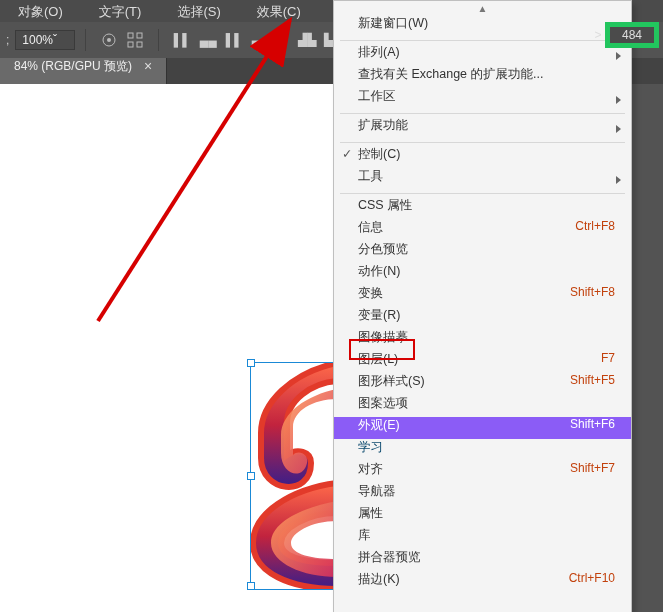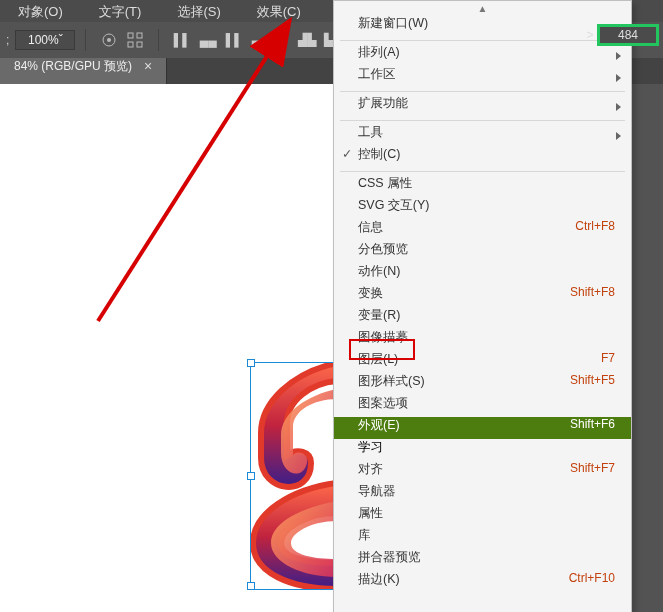--- a/index.html
+++ b/index.html
@@ -2,39 +2,39 @@
 <html><head>
 <meta charset="utf-8">
 <style>
 html,body{margin:0;padding:0;width:663px;height:612px;overflow:hidden;background:#fff;font-family:"Microsoft YaHei","Segoe UI",Arial,sans-serif;font-size:13px;color:#333;position:relative}
 .top-menubar{position:absolute;left:0;right:0;top:0;height:22px;background:#4b4b4b;border-bottom:1px solid #383838;display:flex}
 .top-menubar span{color:#ddd;padding:3px 18px 0;font-size:13px}
 .top-menubar span:nth-child(6){border:2px solid #d60000;position:relative;top:0;padding:1px 8px}
 .toolbar{position:absolute;left:0;right:0;top:22px;height:36px;background:#535353;border-bottom:1px solid #2d2d2d;display:flex;align-items:center;color:#ccc;font-size:12px}
 .toolbar .sep{width:1px;height:22px;background:#424242;margin:0 10px}
 .toolbar .ico{width:20px;height:20px;display:inline-flex;align-items:center;justify-content:center;margin:0 3px;color:#ccc}
-.zoom-box{background:#4b4b4b;border:1px solid #3a3a3a;color:#eee;padding:2px 6px;width:46px;display:flex;justify-content:center}
+.zoom-box{background:#4b4b4b;border:1px solid #3a3a3a;color:#eee;padding:2px 6px;width:46px;display:flex;justify-content:flex-start}
 .right-num{position:absolute;right:4px;top:28px;color:#ddd;font-size:12px;z-index:2}
-.right-num .box{background:#4b4b4b;border:3px solid #22c55e;padding:1px 18px}
+.right-num .box{background:#4b4b4b;border:5px solid #22c55e;padding:1px 12px}
 .doc-tab-row{position:absolute;left:0;right:0;top:58px;height:26px;background:#434343;display:flex}
 .doc-tab{height:100%;background:#6a6a6a;border-right:1px solid #323232;color:#eee;display:flex;align-items:flex-start;padding:0 14px;font-size:12px}
 .doc-tab .x{margin-left:12px;font-size:14px;color:#ddd}
 .canvas{position:absolute;left:0;top:84px;width:335px;height:528px;background:#fff}
 .artshape{position:absolute;left:250px;top:362px;width:86px;height:226px;border:1px solid #1a89d6}
 .artshape svg{position:absolute;left:0;top:0}
 .handle{position:absolute;width:6px;height:6px;background:#fff;border:1px solid #1a89d6}
 .thinpanel{position:absolute;left:630px;top:84px;width:33px;height:528px;background:#535353}
 .menu{position:absolute;left:333px;top:0;width:297px;height:612px;background:#f4f4f4;border:1px solid #bfbfbf;box-shadow:4px 4px 6px rgba(0,0,0,.18)}
 .menu .item{height:22px;display:flex;padding:0 16px 0 24px;font-size:12.5px;color:#333;position:relative}
 .menu .item.sub::after{content:"";position:absolute;right:10px;top:8px;border-left:5px solid #666;border-top:4px solid transparent;border-bottom:4px solid transparent}
 .menu .short{margin-left:auto;color:#c2410c;font-size:12px}
 .menu .div{height:1px;background:#d7d7d7;margin:3px 6px}
-.menu .item.sel{background:#4d7c0f;color:#fff}
+.menu .item.sel{background:#8b5cf6;color:#fff}
 .menu .item.sel .short{color:#fff}
-.menu .item.dis{color:#000000}
+.menu .item.dis{color:#0c4a6e}
 .menu .check::before{content:"✓";position:absolute;left:8px;color:#555}
 .menu .top-arrow{height:14px;display:flex;align-items:center;justify-content:center;color:#777;font-size:10px}
 .redbox{border:2px solid #d60000;position:absolute;pointer-events:none}
 .arrow-svg{position:absolute;left:0;top:0;pointer-events:none;z-index:50}
 </style>
 </head>
 <body>
 
 <div class="top-menubar">
   <span>对象(O)</span>
@@ -116,40 +116,40 @@
 
 <div class="menu">
   <div class="top-arrow">▲</div>
   <div class="item">
       <span>新建窗口(W)</span>
     </div>
   <div class="div"></div>
   <div class="item sub">
       <span>排列(A)</span>
     </div>
+  <div class="item">
+      <span>查找有关 Exchange 的扩展功能...</span>
+    </div>
   <div class="item sub">
       <span>工作区</span>
     </div>
   <div class="div"></div>
   <div class="item sub">
       <span>扩展功能</span>
     </div>
   <div class="div"></div>
-  <div class="item sub">
-      <span>工具</span>
-    </div>
   <div class="item check">
       <span>控制(C)</span>
     </div>
+  <div class="item sub">
+      <span>工具</span>
+    </div>
   <div class="div"></div>
   <div class="item">
       <span>CSS 属性</span>
-    </div>
-  <div class="item">
-      <span>SVG 交互(Y)</span>
     </div>
   <div class="item">
       <span>信息</span>
       <span class="short">Ctrl+F8</span>
     </div>
   <div class="item">
       <span>分色预览</span>
     </div>
   <div class="item">
       <span>动作(N)</span>

